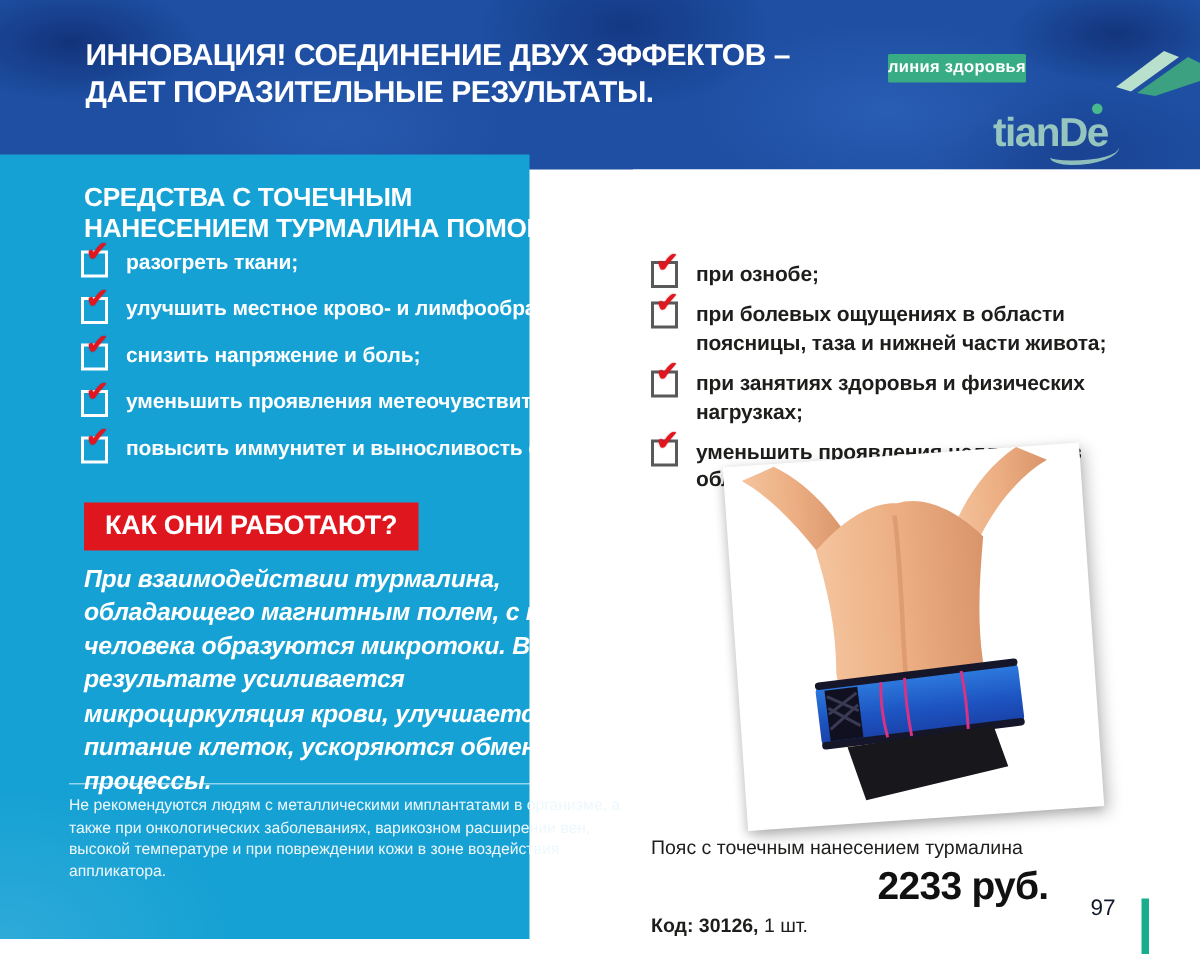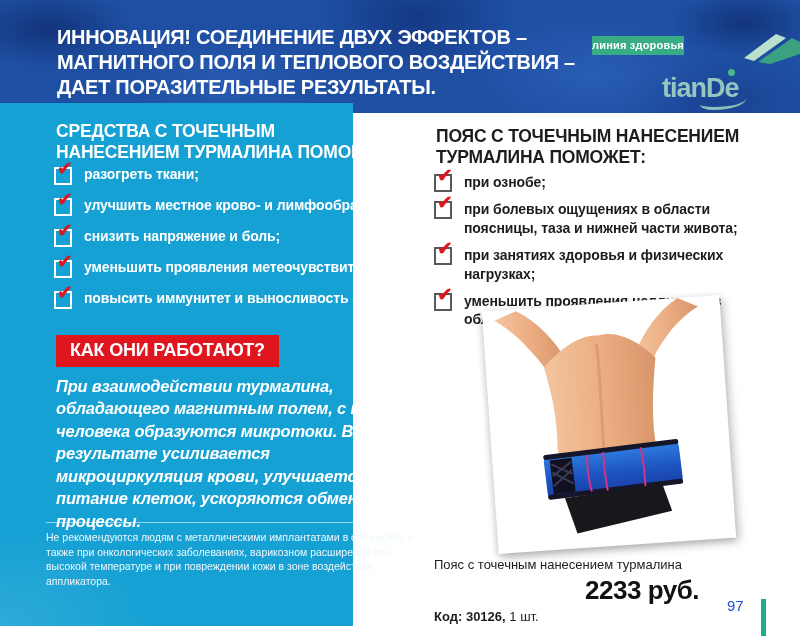--- a/index.html
+++ b/index.html
@@ -63,32 +63,31 @@
   .photo{position:absolute;left:68px;top:190px;width:238px;height:243px;margin:0;
     background:#fff;transform:rotate(-4deg);
     box-shadow:3px 4px 10px rgba(0,0,0,.25), -2px 2px 6px rgba(0,0,0,.12);}
   .photo svg{display:block;}
 
   .pname{position:absolute;left:12px;top:444px;color:#1d1d1b;font-size:13px;font-weight:normal;}
   .pcode{position:absolute;left:12px;top:464px;color:#1d1d1b;font-size:13px;margin-top:32px;}
   .pcode b{font-weight:bold;}
   .price{position:absolute;left:140px;top:462px;width:160px;text-align:center;color:#111;
     font-size:26px;font-weight:bold;letter-spacing:-.5px;}
-  .pagenum{position:absolute;left:305px;top:484px;color:#1d4ed8;font-size:15px;}
+  .pagenum{position:absolute;left:305px;top:484px;color:#0f172a;font-size:15px;}
   .tealbar{position:absolute;left:339px;top:486px;width:5px;height:37px;background:#18ad8d;}
 </style>
 </head>
 <body>
 
 <div class="page">
 
   <header class="hdr">
     <div class="hdr-title">
       <div>ИННОВАЦИЯ! СОЕДИНЕНИЕ ДВУХ ЭФФЕКТОВ –</div>
-      <div>МАГНИТНОГО ПОЛЯ И ТЕПЛОВОГО ВОЗДЕЙСТВИЯ –</div>
       <div>ДАЕТ ПОРАЗИТЕЛЬНЫЕ РЕЗУЛЬТАТЫ.</div>
     </div>
     <div class="badge">линия здоровья</div>
     <div class="logo">
       <span class="logo-text">tianDe</span>
       <span class="logo-dot"></span>
       <span class="logo-arc"></span>
     </div>
     <svg class="wing" width="58" height="36" viewBox="0 0 58 36">
       <path d="M2 30 L34 6 L44 10 L12 33 Z" fill="#b9e0cd"></path>
@@ -133,21 +132,20 @@
     </ul>
 
     <div class="howbox">КАК ОНИ РАБОТАЮТ?</div>
     <p class="howtext">При взаимодействии турмалина, обладающего магнитным полем, с кожей человека образуются микротоки. В результате усиливается микроциркуляция крови, улучшается питание клеток, ускоряются обменные процессы.</p>
 
     <div class="divider"></div>
     <p class="footnote">Не рекомендуются людям с металлическими имплантатами в организме, а также при онкологических заболеваниях, варикозном расширении вен, высокой температуре и при повреждении кожи в зоне воздействия аппликатора.</p>
   </section>
 
   <section class="right">
-    <h2>ПОЯС С ТОЧЕЧНЫМ НАНЕСЕНИЕМ ТУРМАЛИНА ПОМОЖЕТ:</h2>
 
     <ul class="list list-right">
       <li>
         <span class="chk chk-d">
             <span class="mark">✔</span>
           </span>
         <span>при ознобе;</span>
       </li>
       <li>
         <span class="chk chk-d">

